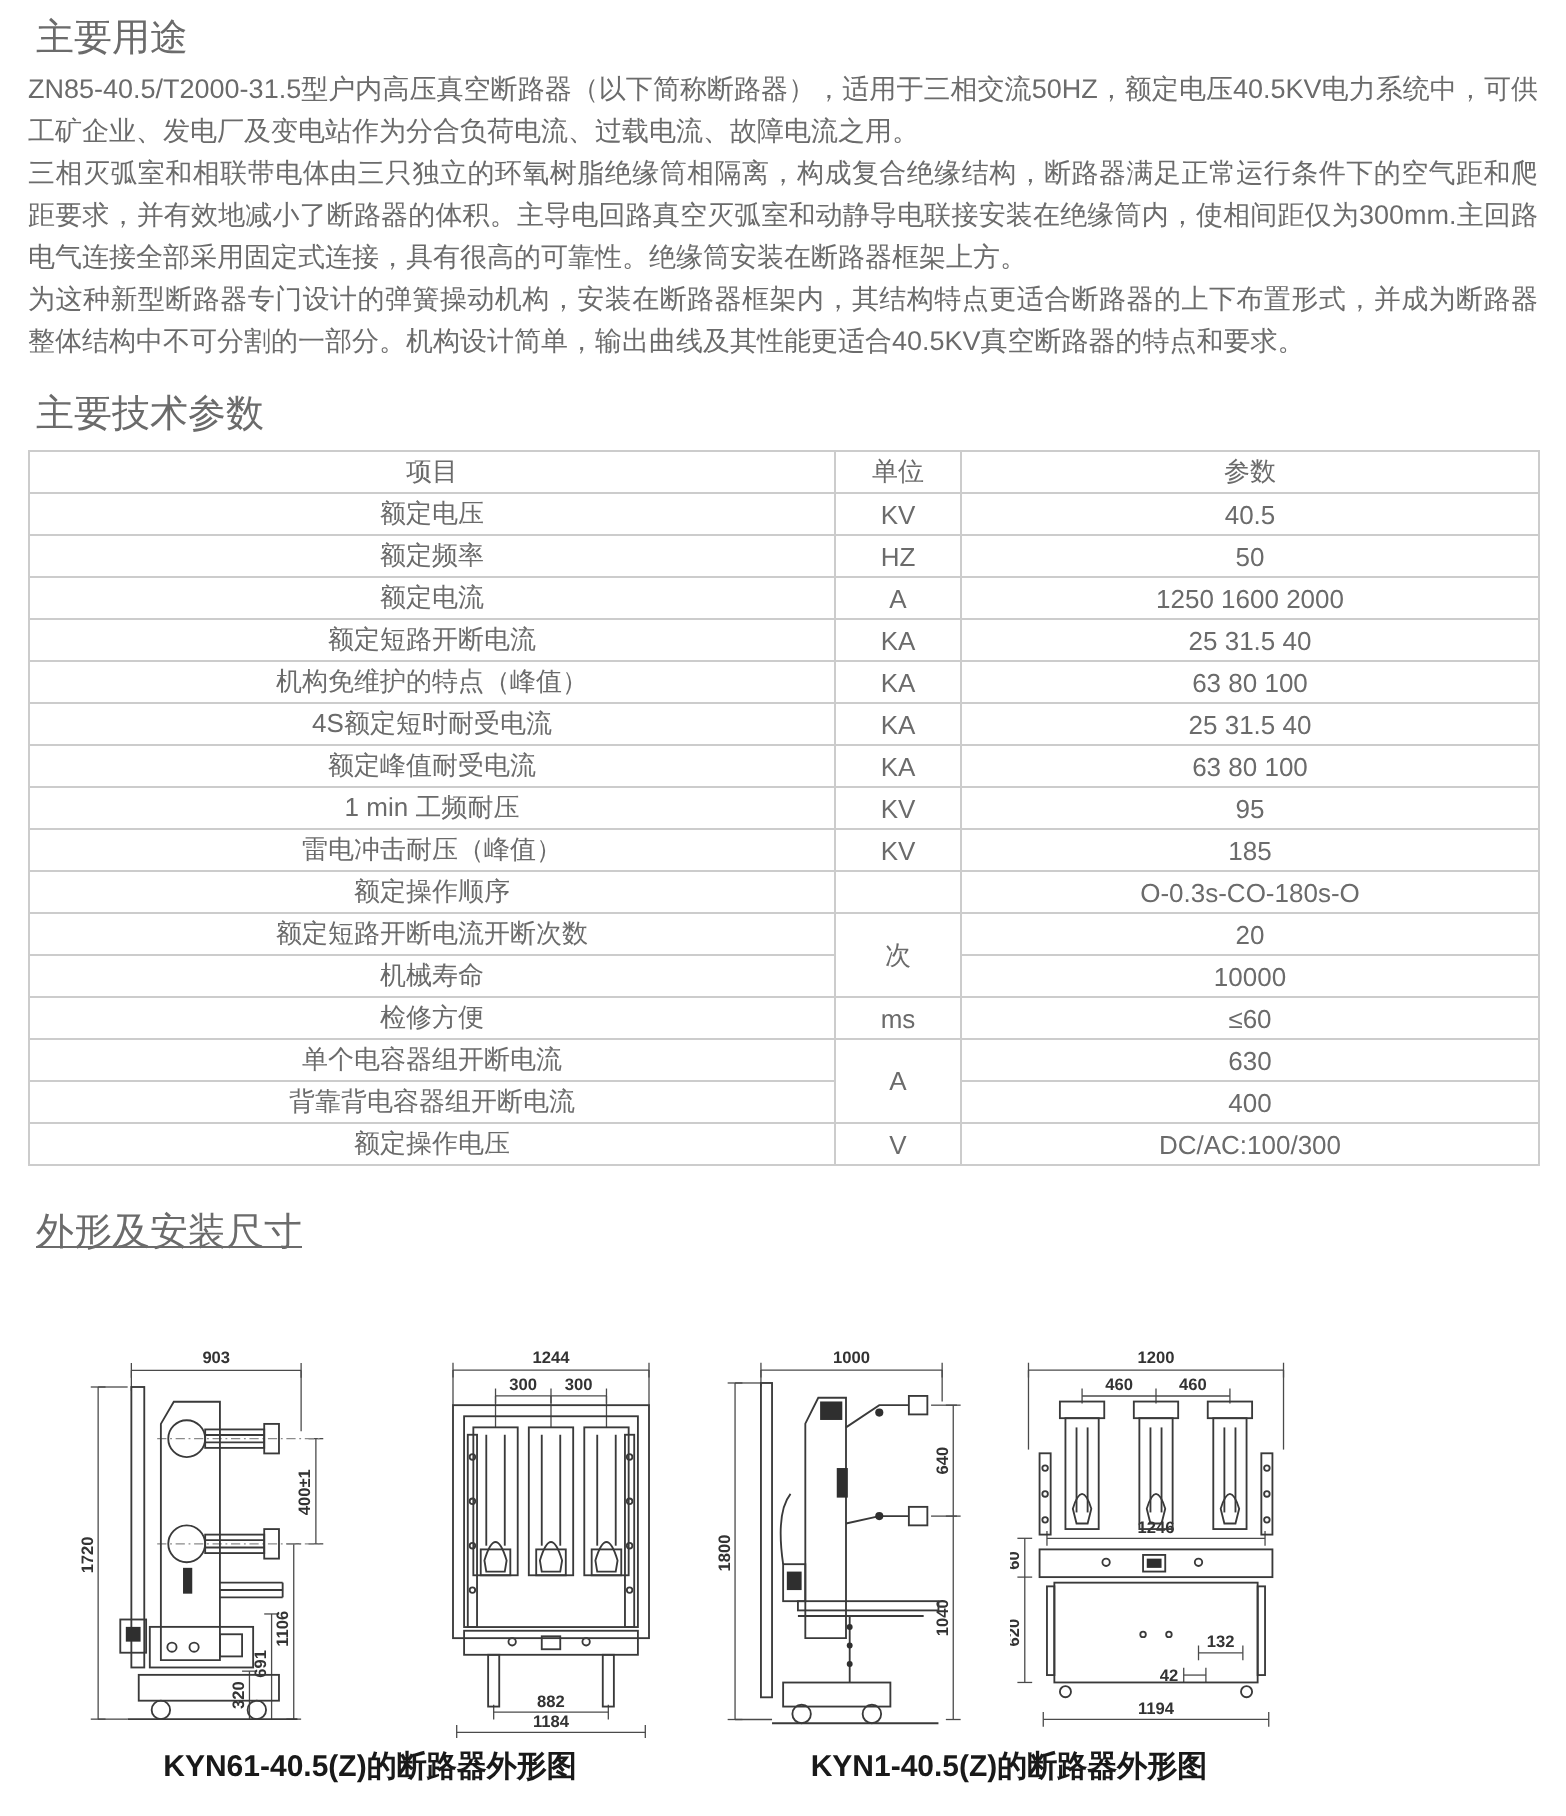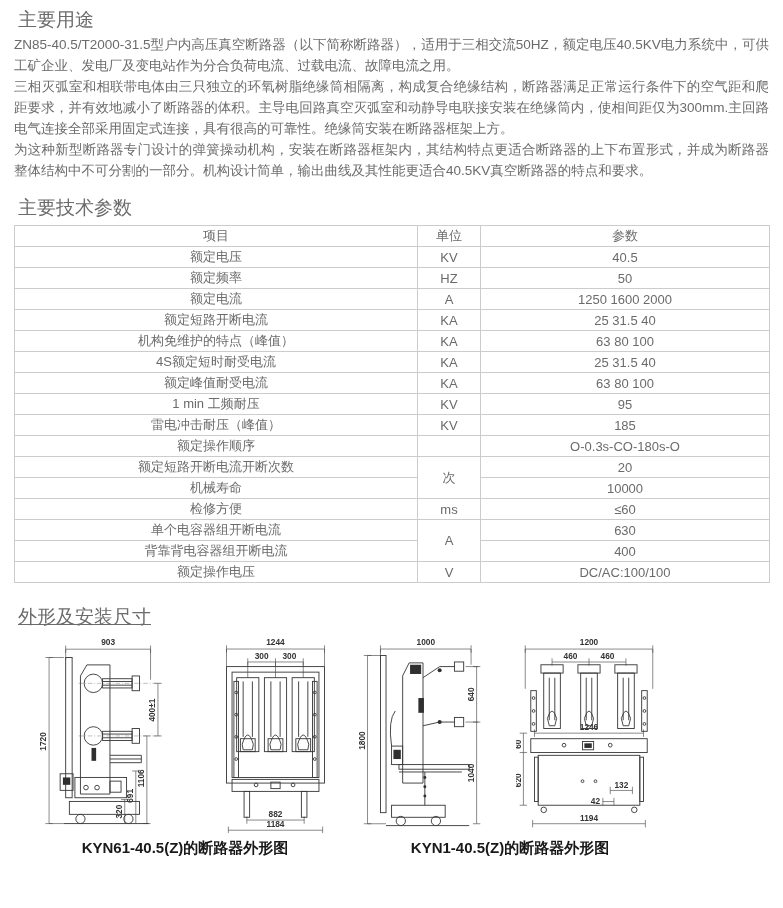--- a/index.html
+++ b/index.html
@@ -16,23 +16,23 @@
     border-collapse:collapse;table-layout:fixed;width:755px;margin-top:7px;
   }
   table.params td{
     border:1px solid #cccccc;font-size:13px;color:#6b6b6b;
     text-align:center;height:20px;padding:0 0;font-weight:normal;
     vertical-align:middle;
   }
   .outline-title{margin-top:23px;text-decoration:underline;}
   .diagrams{display:flex;gap:26px;margin-top:10px;padding-left:24px;}
   .diagram-group{display:flex;flex-direction:column;align-items:center;}
-  .views{display:flex;align-items:flex-start;}
+  .views{display:flex;align-items:flex-start;margin-top:36px;}
   .g1-views{gap:26px;}
-  .g2-views{gap:28px;align-items:center;}
+  .g2-views{gap:17px;align-items:center;}
   .cap-zh{font-size:15px;font-weight:bold;color:#191919;margin-top:5px;line-height:19px;}
   svg .o{stroke:#3a3a3a;stroke-width:1;fill:none;}
   svg .f{fill:#2f2f2f;stroke:none;}
   svg .d{stroke:#4a4a4a;stroke-width:0.7;fill:none;}
   svg .c{stroke:#8a8a8a;stroke-width:0.6;fill:none;stroke-dasharray:5 2 1 2;}
   svg text{font-family:"Liberation Sans","DejaVu Sans",sans-serif;font-size:9px;font-weight:bold;fill:#333333;stroke:none;}
 </style>
 </head>
 <body>
 
@@ -126,21 +126,21 @@
         <td rowspan="2">A</td>
         <td>630</td>
       </tr>
       <tr>
         <td>背靠背电容器组开断电流</td>
         <td>400</td>
       </tr>
       <tr>
         <td>额定操作电压</td>
         <td>V</td>
-        <td>DC/AC:100/100</td>
+        <td>DC/AC:100/300</td>
       </tr>
     </tbody>
   </table>
 
   <p class="sec-title outline-title">外形及安装尺寸</p>
 
   <div class="diagrams">
 
     <div class="diagram-group">
       <div class="views g1-views">

